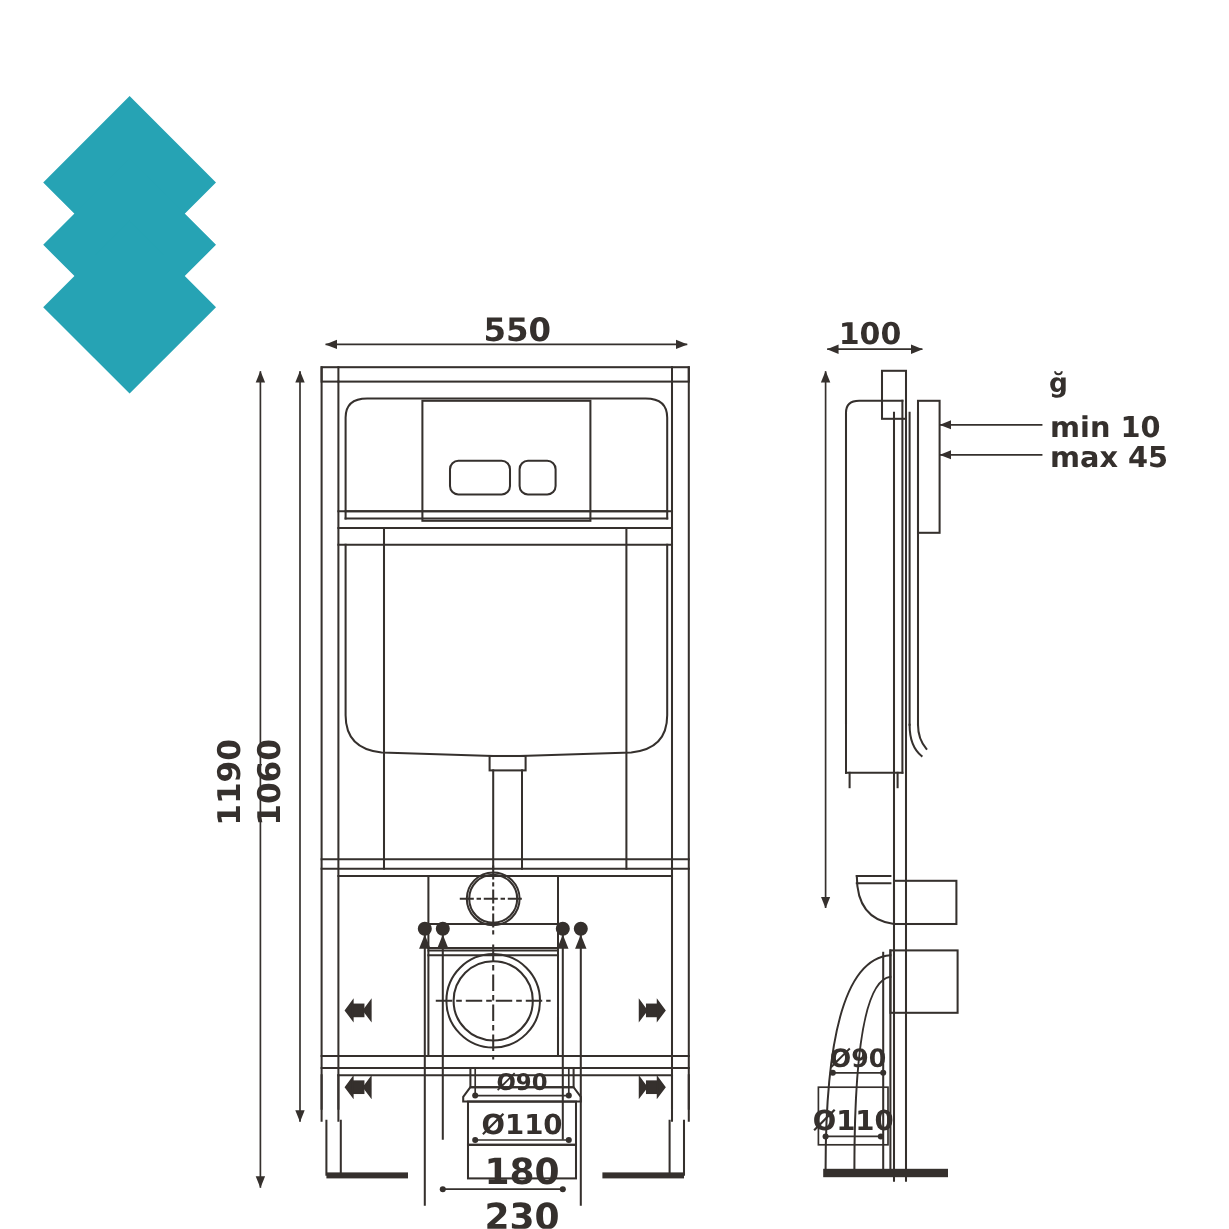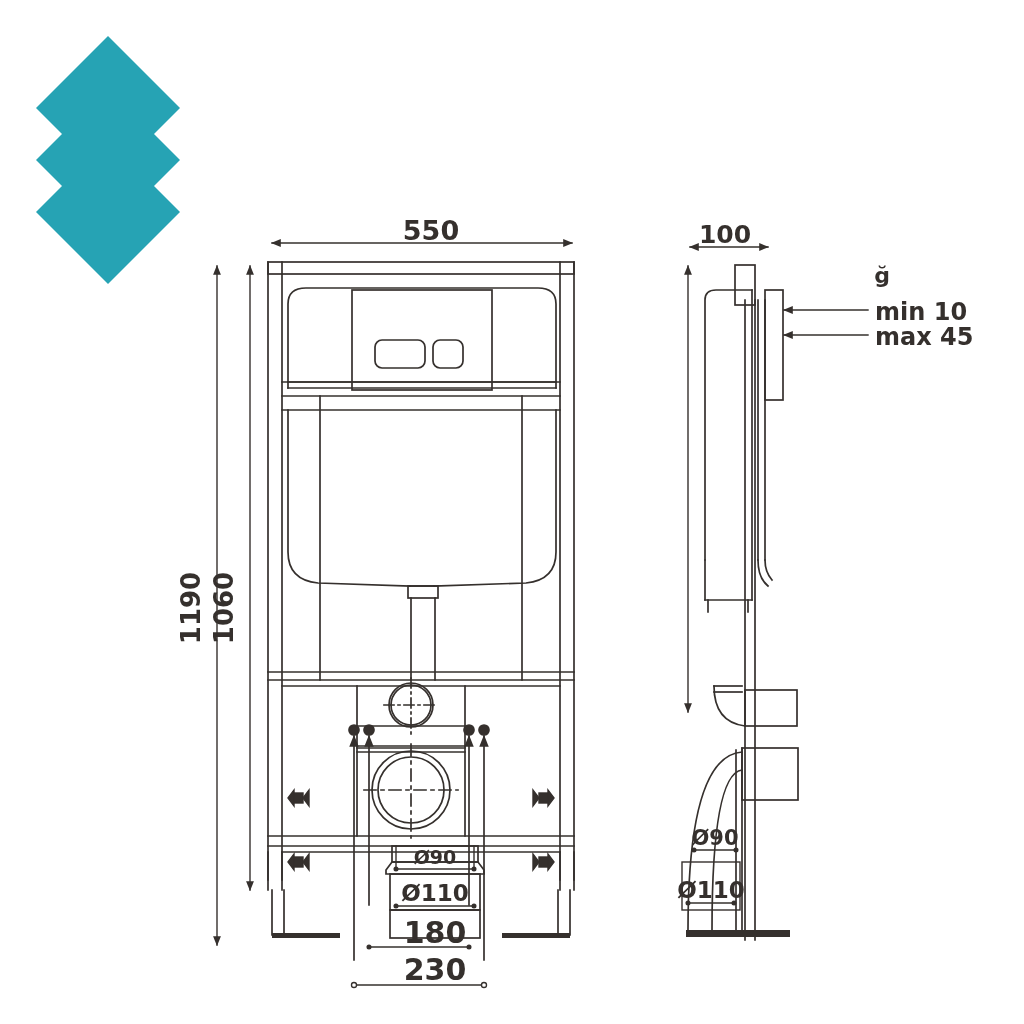--- a/index.html
+++ b/index.html
@@ -11,20 +11,21 @@
     width: 1024px;
     height: 1024px;
     font-family: "DejaVu Sans", sans-serif;
     overflow: hidden;
   }
   #stage {
     position: relative;
     width: 1024px;
     height: 756px;
     background: #ffffff;
+    margin-top: 44px;
   }
   #drawing {
     position: absolute;
     left: 0;
     top: 0;
     width: 1024px;
     height: 1024px;
   }
   .dimtext {
     font-family: "DejaVu Sans", sans-serif;

